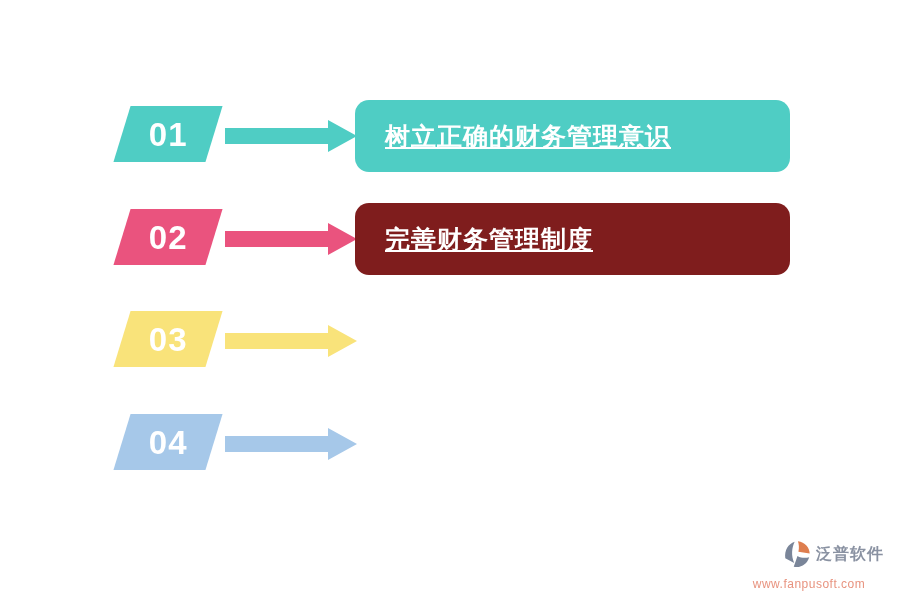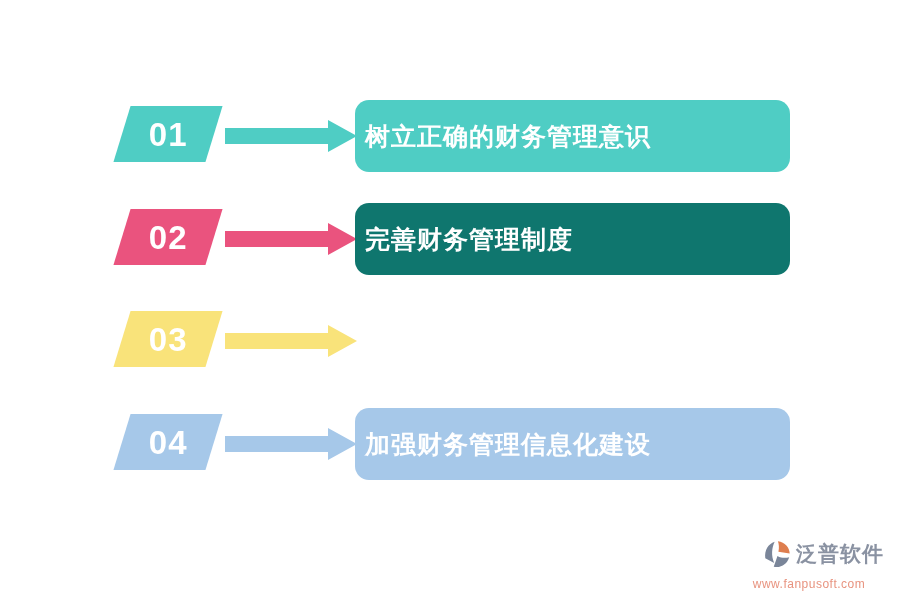--- a/index.html
+++ b/index.html
@@ -46,35 +46,36 @@
   .bar {
     position: absolute; left: 355px; top: 0;
     width: 435px; height: 72px;
     border-radius: 14px;
     display: flex; align-items: center;
   }
   .bar .label {
     color: #ffffff;
     font-size: 25px;
     font-weight: bold;
-    padding-left: 10px;
+    padding-left: 30px;
     letter-spacing: 1px;
     white-space: nowrap;
+    text-decoration: underline;
   }
 
   .watermark {
     position: absolute; right: 16px; bottom: 10px;
     width: 150px;
     text-align: center;
     line-height: 1;
   }
   .wm-top { display: flex; align-items: center; justify-content: flex-end; gap: 4px; }
   .wm-logo { width: 30px; height: 30px; flex: 0 0 auto; }
   .wm-brand {
-    font-size: 21px;
+    font-size: 16px;
     font-weight: bold;
     font-family: "Liberation Serif", "DejaVu Serif", serif;
     letter-spacing: 1px;
     white-space: nowrap;
   }
   .wm-url {
     font-size: 12px;
     margin-top: 9px;
     letter-spacing: 0.5px;
     white-space: nowrap;
@@ -95,42 +96,39 @@
       <span class="label">树立正确的财务管理意识</span>
     </div>
   </div>
 
   <div class="row row-1">
     <div class="badge" style="background-color: rgb(234, 83, 126);">
       <span class="num">02</span>
     </div>
     <div class="arrow-shaft" style="background-color: rgb(234, 83, 126);"></div>
     <div class="arrow-head" style="background-color: rgb(234, 83, 126);"></div>
-    <div class="bar" style="background-color: #0f766e;">
+    <div class="bar" style="background-color: #7f1d1d;">
       <span class="label">完善财务管理制度</span>
     </div>
   </div>
 
   <div class="row row-2">
     <div class="badge" style="background-color: rgb(249, 227, 122);">
       <span class="num">03</span>
     </div>
     <div class="arrow-shaft" style="background-color: rgb(249, 227, 122);"></div>
     <div class="arrow-head" style="background-color: rgb(249, 227, 122);"></div>
   </div>
 
   <div class="row row-3">
     <div class="badge" style="background-color: rgb(166, 200, 233);">
       <span class="num">04</span>
     </div>
     <div class="arrow-shaft" style="background-color: rgb(166, 200, 233);"></div>
     <div class="arrow-head" style="background-color: rgb(166, 200, 233);"></div>
-    <div class="bar" style="background-color: rgb(166, 200, 233);">
-      <span class="label">加强财务管理信息化建设</span>
-    </div>
   </div>
 
   <div class="watermark">
     <div class="wm-top">
       <svg class="wm-logo" viewBox="0 0 32 32">
         <path d="M13.5 3 C6.5 5.5 2.5 12 3.5 20.5 L13 25.5 C9.5 17.5 10.5 9.5 13.5 3 Z" fill="#7A8599"></path>
         <path d="M17 2.5 C24.5 3.5 29.5 9.5 29.5 15.5 L17.5 13.5 C18.5 9.5 18 5.5 17 2.5 Z" fill="#DE7E4F"></path>
         <path d="M29 19.5 C27 27 19.5 31.5 12.5 29.5 L16.5 18 C20.5 20.5 25 20.5 29 19.5 Z" fill="#7A8599"></path>
       </svg>
       <span class="wm-brand" style="color: rgb(138, 146, 162);">泛普软件</span>

